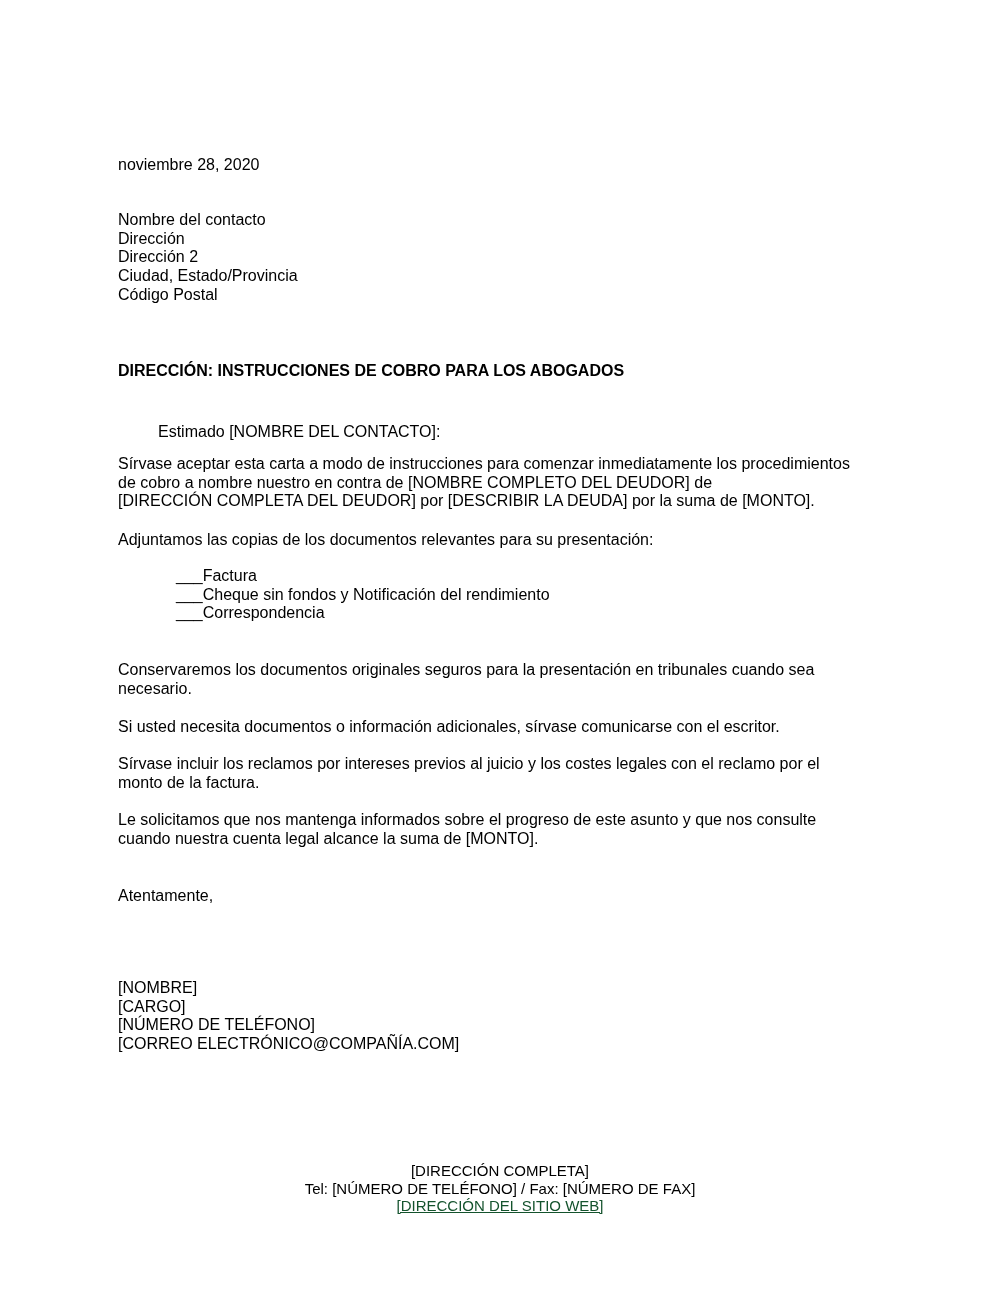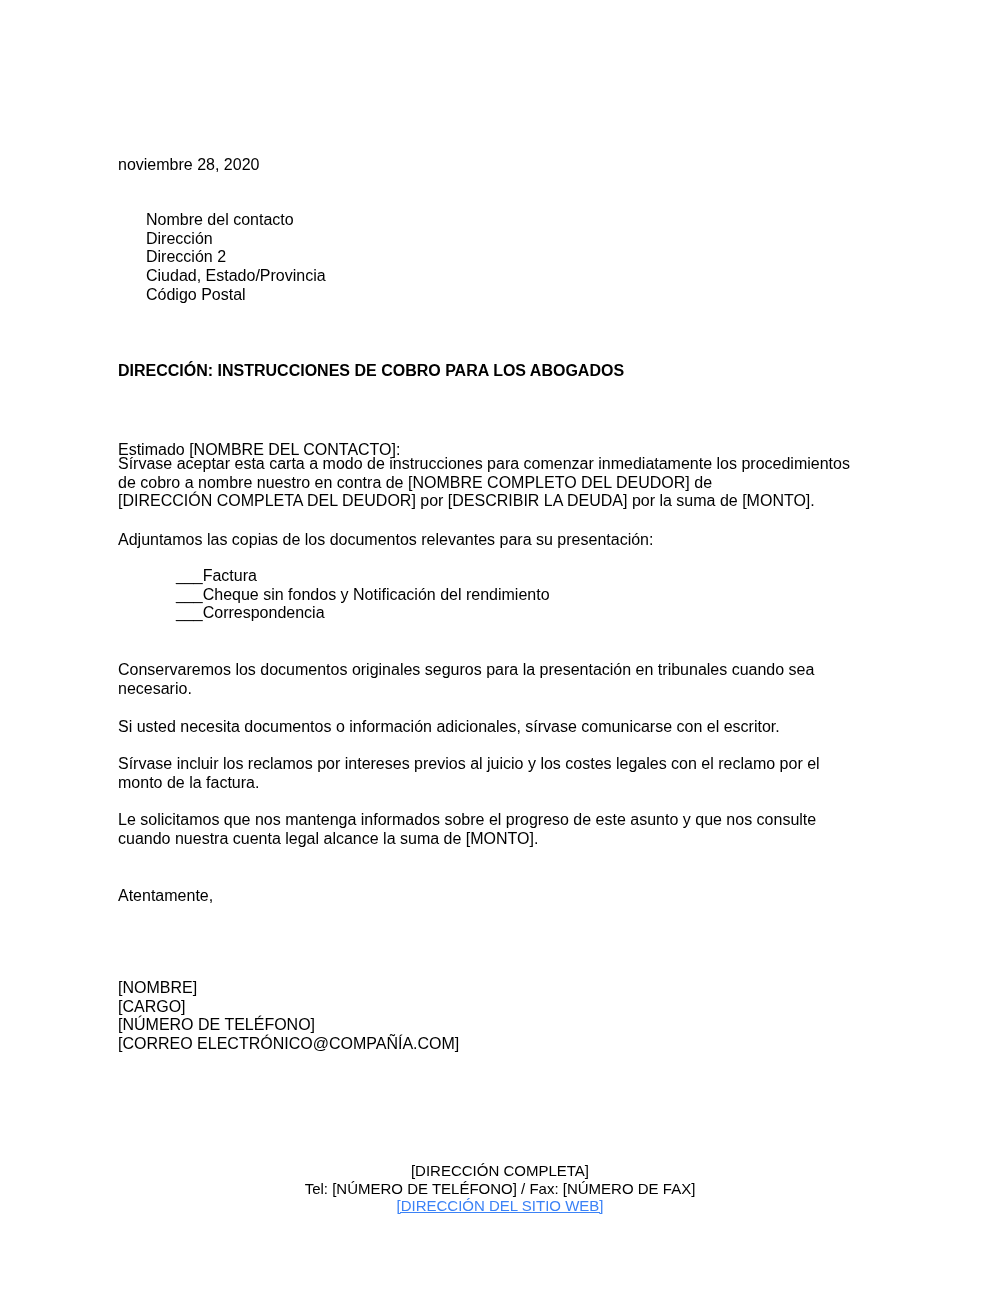--- a/index.html
+++ b/index.html
@@ -44,42 +44,42 @@
     .footer {
       position: absolute;
       left: 0;
       width: 1000px;
       top: 1162px;
       text-align: center;
       line-height: 17.5px;
       font-size: 15px;
     }
     .footer a {
-      color: #3b82f6;
+      color: #14532d;
       text-decoration: underline;
     }
   </style>
 </head>
 <body>
 
 <div class="page">
 
   <div class="line" style="top:155px;">noviembre 28, 2020</div>
 
-  <div class="block" style="top:211px;margin-left:28px;">
+  <div class="block" style="top:211px;">
     <div>Nombre del contacto</div>
     <div>Dirección</div>
     <div>Dirección 2</div>
     <div>Ciudad, Estado/Provincia</div>
     <div>Código Postal</div>
   </div>
 
   <div class="line bold" style="top:361px;">DIRECCIÓN: INSTRUCCIONES DE COBRO PARA LOS ABOGADOS</div>
 
-  <div class="line" style="top:440px;">Estimado [NOMBRE DEL CONTACTO]:</div>
+  <div class="line" style="top:422px;margin-left:40px;">Estimado [NOMBRE DEL CONTACTO]:</div>
 
   <div class="block" style="top:455px;">
     <div>Sírvase aceptar esta carta a modo de instrucciones para comenzar inmediatamente los procedimientos</div>
     <div>de cobro a nombre nuestro en contra de [NOMBRE COMPLETO DEL DEUDOR] de</div>
     <div>[DIRECCIÓN COMPLETA DEL DEUDOR] por [DESCRIBIR LA DEUDA] por la suma de [MONTO].</div>
   </div>
 
   <div class="line" style="top:530px;">Adjuntamos las copias de los documentos relevantes para su presentación:</div>
 
   <div class="indent" style="top:567px;">

